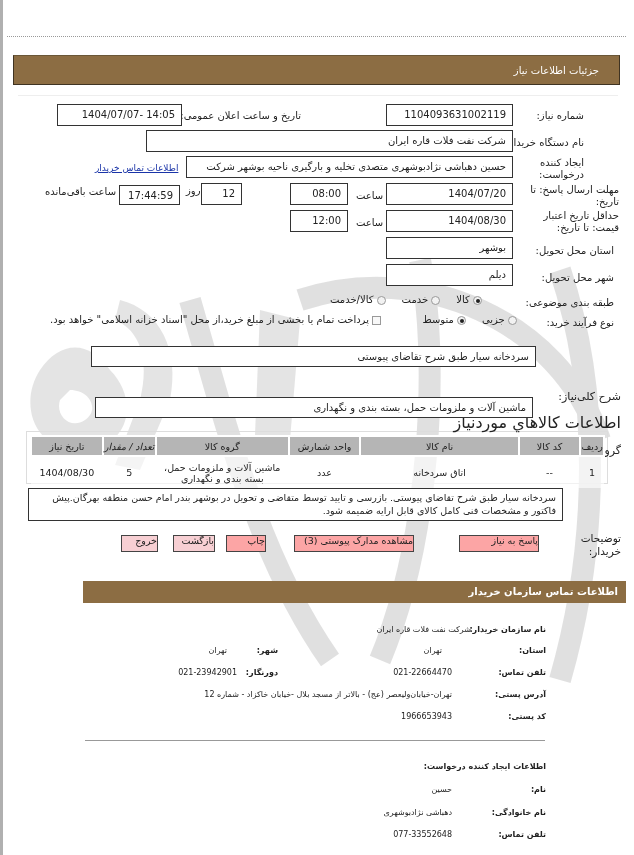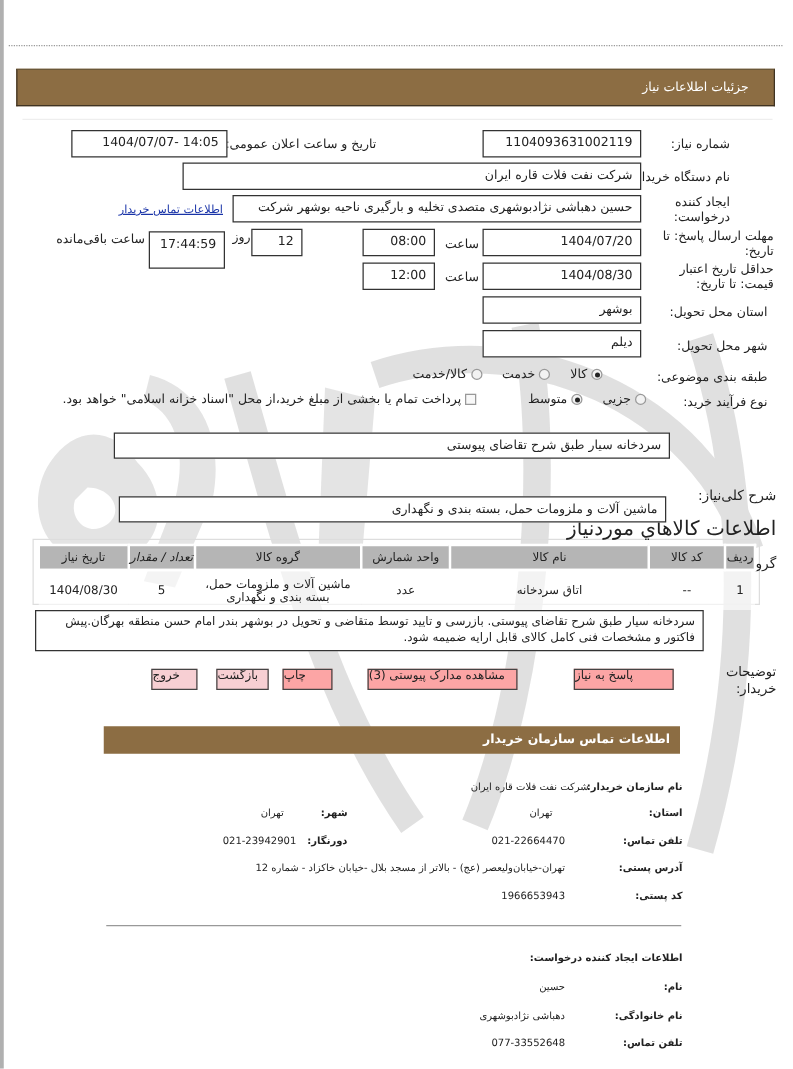--- a/index.html
+++ b/index.html
@@ -26,26 +26,26 @@
   .radio { display: inline-block; width: 9px; height: 9px; border-radius: 50%; border: 1px solid #999; background: #f2f2f2; vertical-align: middle; position: relative; }
   .radio.on::after { content: ""; position: absolute; left: 2px; top: 2px; width: 4px; height: 4px; border-radius: 50%; background: #222; }
   .chk { display: inline-block; width: 9px; height: 9px; border: 1px solid #999; background: #f8f8f8; vertical-align: middle; }
   .bold { font-weight: normal; margin-top: 40px; }
   table.items { position: absolute; left: 30px; top: 435px; width: 575px; border-collapse: collapse; z-index: 2; font-size: 9.5px; }
   table.items th { background: #b5b5b5; color: #222; font-weight: normal; height: 20px; border: 2px solid #fff; }
   table.items td { text-align: center; height: 32px; line-height: 11px; background: rgba(255,255,255,0.6); }
   .tbl-frame { position: absolute; left: 26px; top: 431px; width: 582px; height: 53px; border: 1px solid #ddd; z-index: 1; }
   .btn {
     position: absolute; height: 17px; border: 1px solid #444; font-size: 9.5px; line-height: 9px;
-    text-align: left; z-index: 2; overflow: hidden; cursor: pointer;
+    text-align: right; z-index: 2; overflow: hidden; cursor: pointer;
   }
   .btn.green { background: #fca5a5; }
   .btn.red { background: #f7cfd3; }
   .ct-bar {
-    position: absolute; left: 83px; top: 581px; width: 461px; height: 22px; background: #8c6d43;
+    position: absolute; left: 83px; top: 581px; width: 543px; height: 22px; background: #8c6d43;
     color: #fff; font-weight: bold; font-size: 10px; line-height: 22px; padding-right: 8px; z-index: 2;
   }
   .ct { position: absolute; font-size: 8px; color: #222; z-index: 2; white-space: nowrap; }
   .ct.k { font-weight: bold; }
   .ct-rule { position: absolute; left: 85px; top: 740px; width: 460px; border-top: 1px solid #999; z-index: 2; }
   a.link { color: #1a34a8; text-decoration: underline; font-size: 9px; }
 </style>
 </head>
 <body>
 
@@ -89,21 +89,21 @@
 
 <div class="abs lbl" style="right:15px; top:184px; width:110px; text-align:right;">
   <div>مهلت ارسال پاسخ: تا</div>
   <div>تاریخ:</div>
 </div>
 <div class="box ltr" style="left:386px; top:183px; width:127px; height:22px;">1404/07/20</div>
 <div class="abs lbl" style="left:356px; top:190px;">ساعت</div>
 <div class="box ltr" style="left:290px; top:183px; width:58px; height:22px;">08:00</div>
 <div class="box ltr" style="left:201px; top:183px; width:41px; height:22px;">12</div>
 <div class="abs lbl" style="left:186px; top:185px;">روز</div>
-<div class="box ltr" style="left:119px; top:185px; width:61px; height:30px;">17:44:59</div>
+<div class="box ltr" style="left:119px; top:185px; width:61px; height:20px;">17:44:59</div>
 <div class="abs lbl" style="left:45px; top:186px;">ساعت باقی‌مانده</div>
 
 <div class="abs lbl" style="right:15px; top:210px; width:110px; text-align:right;">
   <div>حداقل تاریخ اعتبار</div>
   <div>قیمت: تا تاریخ:</div>
 </div>
 <div class="box ltr" style="left:386px; top:210px; width:127px; height:22px;">1404/08/30</div>
 <div class="abs lbl" style="left:356px; top:217px;">ساعت</div>
 <div class="box ltr" style="left:290px; top:210px; width:58px; height:22px;">12:00</div>
 

